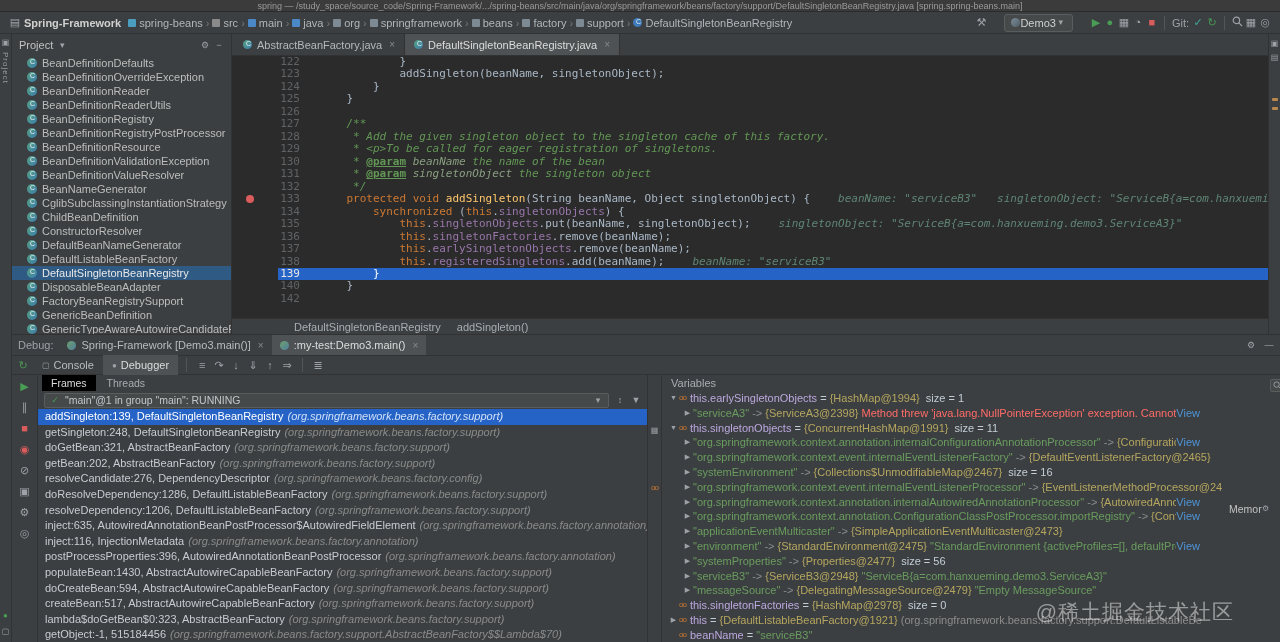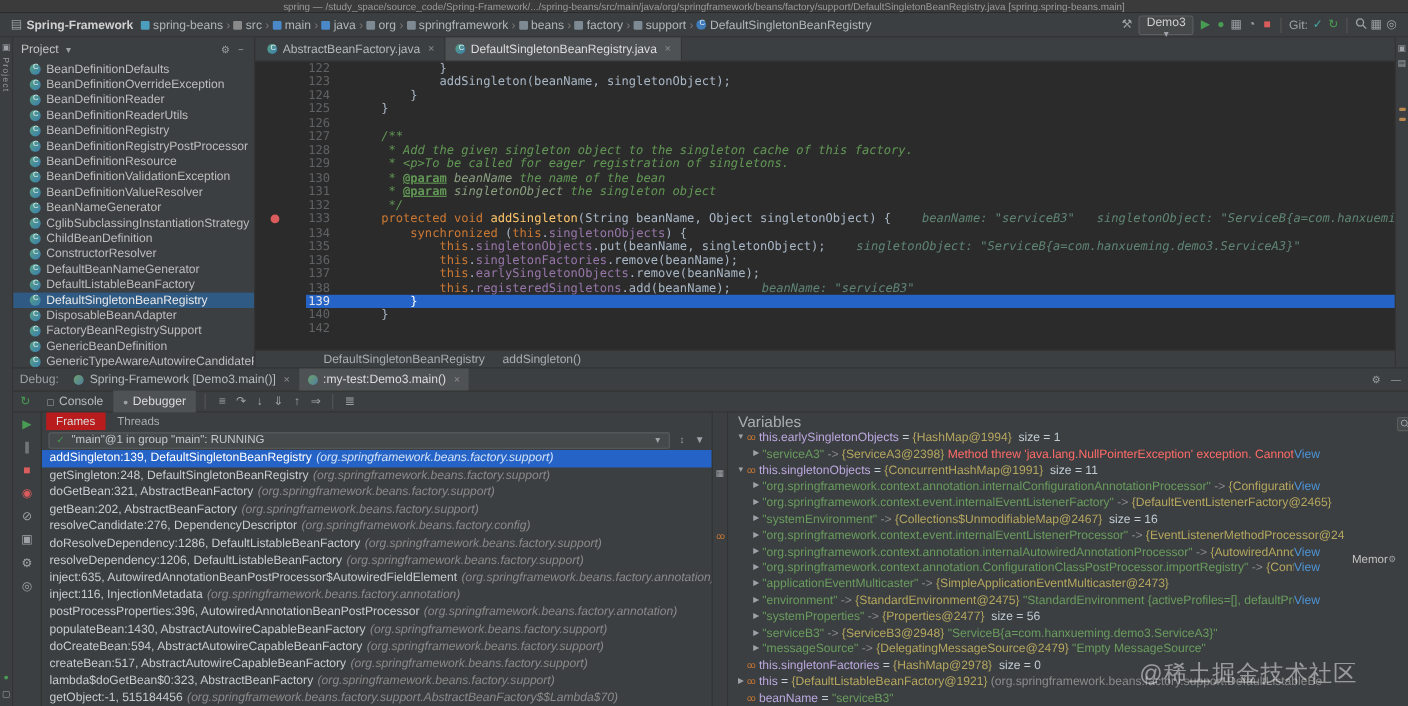--- a/index.html
+++ b/index.html
@@ -28,21 +28,21 @@
   .ico-module { background:#4b9ebd; }
   .ico-folder { background:#8a8a8a; }
   .ico-source-folder { background:#4a88c7; }
   .ico-package { background:#7d8a94; }
   .ico-class { background:#3f7bb8; border-radius:50%; width:9px; height:9px; position:relative; }
   .ico-class::after { content:"C"; position:absolute; left:2.5px; top:-0.5px; font-size:7px; color:#e6edf3; }
   .bc-sep { color:#777; margin:0 2px; }
   .tb-spacer { flex:1; }
   .vsep { width:1px; height:14px; background:#555; margin:0 5px; display:inline-block; }
   .run-chip { display:inline-flex; align-items:center; gap:0; border:1px solid #5a5d5e; border-radius:3px;
-              height:18px; padding:0 6px; margin:0 4px; background:#45494a; color:#d0d0d0;flex-direction:column; }
+              height:18px; padding:0 6px; margin:0 16px; background:#45494a; color:#d0d0d0; }
   .chip-ico { width:9px; height:9px; border-radius:50%; background:linear-gradient(135deg,#7c8a93,#50606a); }
   .git-label { color:#9da2a8; margin:0 2px; }
 
   
   .leftstrip { position:absolute; left:0; top:34px; width:12px; height:608px; background:#3c3f41;
                border-right:1px solid #323232; display:flex; flex-direction:column; align-items:center;
                padding-top:5px; gap:5px; }
   .vrot { writing-mode:vertical-lr; font-size:8px; color:#999; letter-spacing:1px; }
   .ls-bottom { margin-top:auto; display:flex; flex-direction:column; gap:8px; padding-bottom:6px; align-items:center; }
 
@@ -111,37 +111,37 @@
   .vtabs { display:inline-flex; height:20px; }
   .vtab { display:flex; align-items:center; gap:4px; padding:0 9px; color:#b8bcbf; }
   .vtab.active { background:#4e5254; color:#dcdcdc; }
   .vtico { font-size:8px; color:#9da2a8; }
   .debug-body { position:absolute; left:0; top:40px; right:0; bottom:0; display:flex; }
   .dstrip { width:26px; flex:none; border-right:1px solid #323232; display:flex; flex-direction:column;
             align-items:center; padding-top:6px; gap:10px; }
   .frames { width:610px; flex:none; border-right:1px solid #323232; display:flex; flex-direction:column; }
   .ftabs { height:16px; display:flex; align-items:center; gap:2px; padding-left:4px; font-size:10.5px; }
   .ftab { padding:0 9px; height:16px; line-height:16px; color:#a8adb2; }
-  .ftab.active { background:#b91c1c; color:#dcdcdc;text-align:center; }
+  .ftab.active { background:#000000; color:#dcdcdc;text-align:center; }
   .threadrow { height:18px; display:flex; align-items:center; gap:6px; padding:0 6px; }
   .threadbox { flex:1; height:15px; border:1px solid #5a5d5e; border-radius:2px; background:#45494a;
                display:flex; align-items:center; gap:5px; padding:0 5px; font-size:10.5px; color:#c2c7cc;
                overflow:hidden; white-space:nowrap; }
   .caretend { margin-left:auto; }
   .flist { flex:1; overflow:hidden; }
   .framerow { height:15.6px; line-height:15.6px; padding-left:7px; font-size:11px; color:#c6ccd2;
               white-space:nowrap; overflow:hidden; }
   .framerow .fp { color:#8a8a8a; font-style:italic; margin-left:4px; }
   .framerow.sel { background:#2663c7; color:#ffffff; }
   .framerow.sel .fp { color:#cfe0f7; }
   .mstrip { width:14px; flex:none; border-right:1px solid #323232; display:flex; flex-direction:column;
             align-items:center; padding-top:52px; gap:48px; }
   .vico2 { font-size:8px; color:#cc7832; letter-spacing:-1px; }
   .vars { flex:1; min-width:0; display:flex; flex-direction:column; }
-  .vheader { height:16px; line-height:16px; font-size:14px; color:#a8adb2; padding-left:9px; }
+  .vheader { height:16px; line-height:16px; font-size:11px; color:#a8adb2; padding-left:9px; }
   .vlist { flex:1; overflow:hidden; }
   .varrow { height:14.8px; line-height:14.8px; display:flex; align-items:center; font-size:11px;
             white-space:pre; overflow:hidden; }
   .arrow { width:11px; flex:none; font-size:7px; color:#9da2a8; text-align:center; }
   .vico { flex:none; font-size:8px; color:#cc7832; letter-spacing:-1px; margin-right:4px; }
   .vtext { flex:0 1 auto; overflow:hidden; }
   .viewlink { flex:none; margin-left:auto; padding-right:26px; color:#4e94d6; }
   .v-n { color:#bca8e0; } .v-p { color:#c2cdd6; } .v-r { color:#b5a65f; }
   .v-g { color:#8c8c8c; } .v-s { color:#699c5e; } .v-err { color:#ff6b68; }
   .memory { width:54px; flex:none; display:flex; flex-direction:row; font-size:10px; color:#a8adb2;

